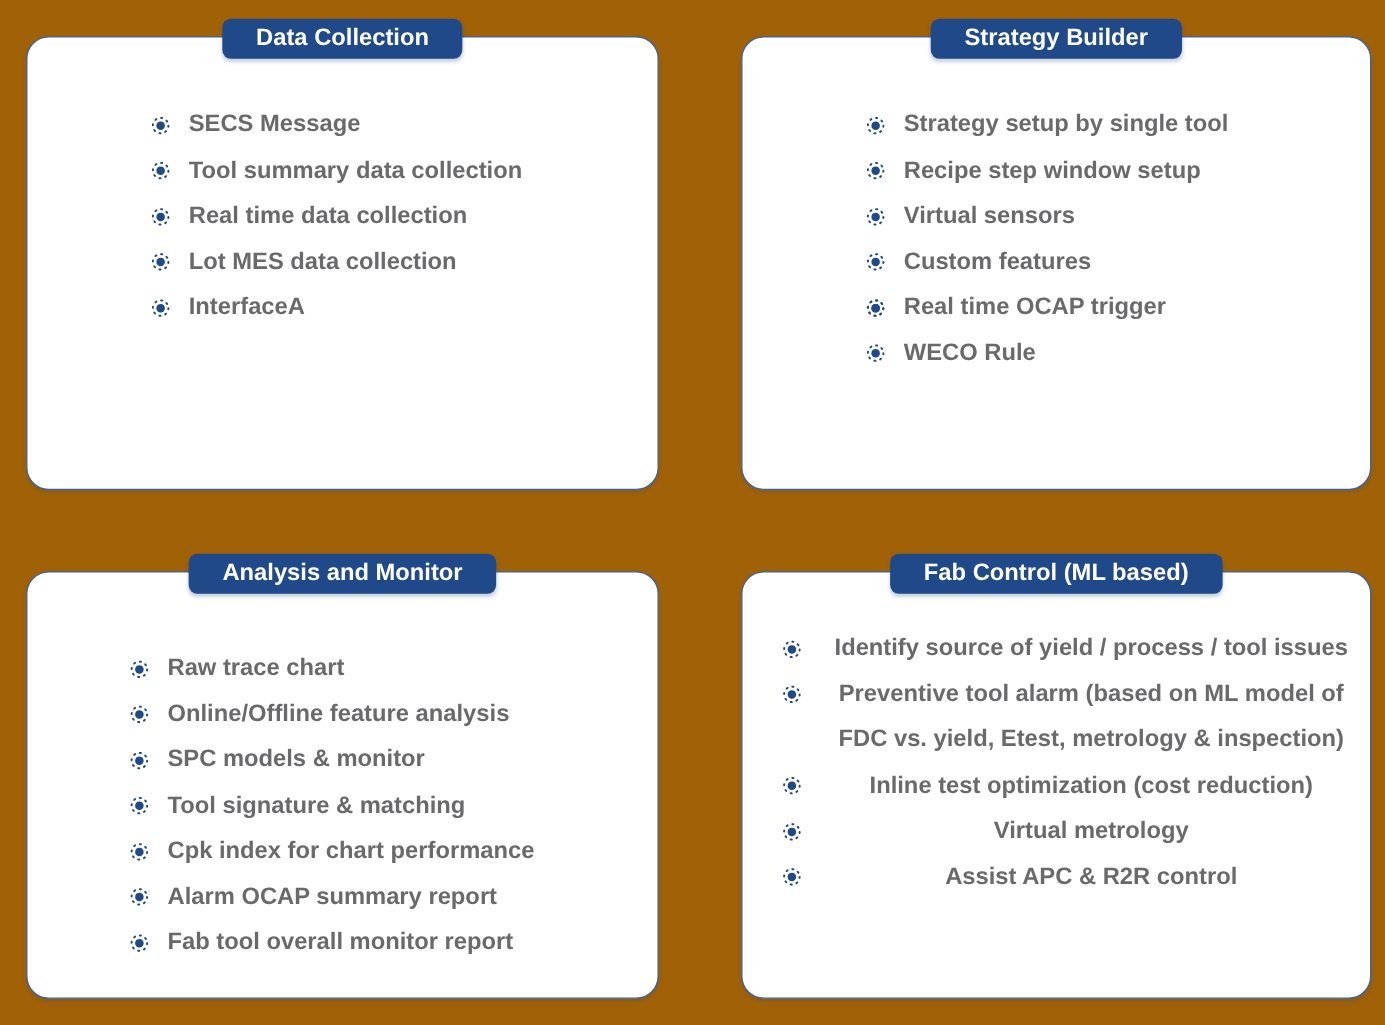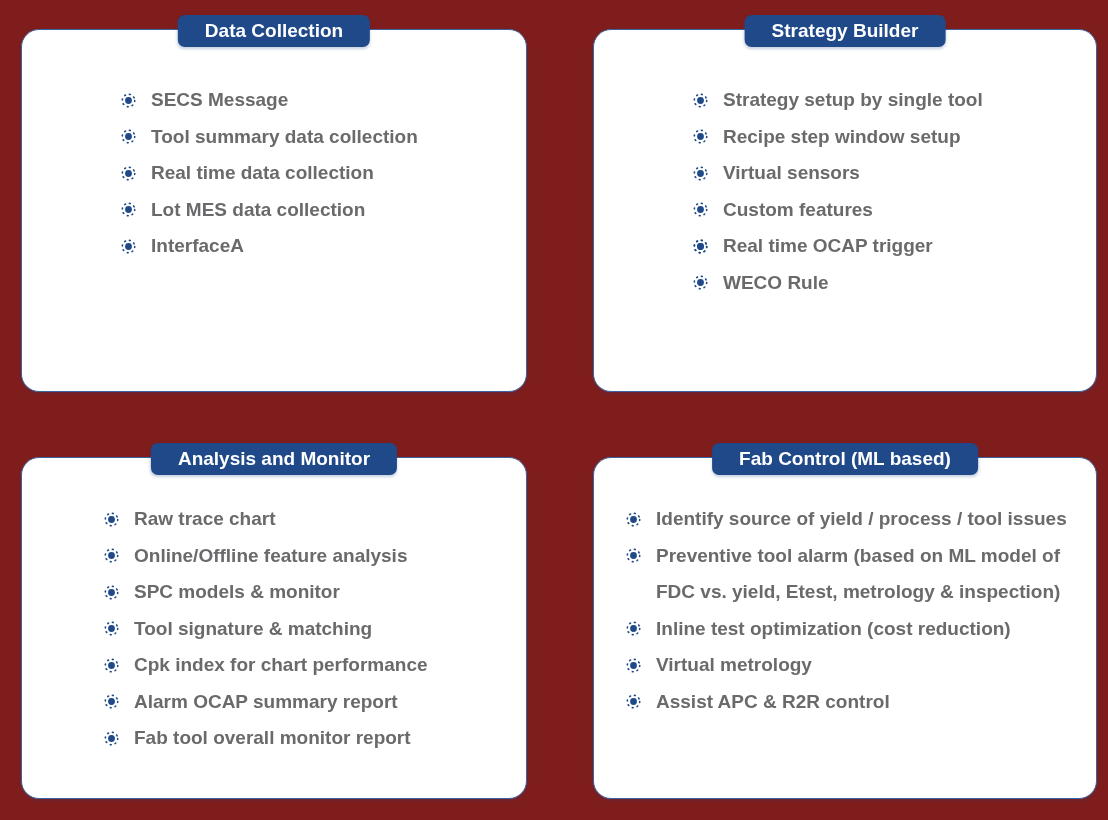--- a/index.html
+++ b/index.html
@@ -5,34 +5,34 @@
   html, body {
     margin: 0;
     padding: 0;
     background: #ffffff;
     font-family: "Liberation Sans", sans-serif;
   }
   .canvas {
     position: relative;
     width: 1108px;
     height: 820px;
-    background: #7f1d1d;
+    background: #a16207;
     overflow: hidden;
   }
   .card {
     position: absolute;
     border: 1.6px solid #3a64a0;
     border-radius: 18px;
     background: #ffffff;
     box-shadow: 0 2px 3px rgba(31, 73, 136, 0.18);
   }
   .c1 { left: 21px;  top: 29px;  width: 504px; height: 361px; }
   .c2 { left: 593px; top: 29px;  width: 502px; height: 361px; }
   .c3 { left: 21px;  top: 457px; width: 504px; height: 340px; }
-  .c4 { left: 593px; top: 457px; width: 502px; height: 340px; }
+  .c4 { left: 593px; top: 457px; width: 502px; height: 340px; text-align: center; }
 
   .tab {
     position: absolute;
     top: -15px;
     left: 50%;
     transform: translateX(-50%);
     height: 32px;
     line-height: 32px;
     padding: 0 27px;
     background: #1f4988;
@@ -51,21 +51,21 @@
     padding: 0;
     position: absolute;
     left: 0; right: 6px;
     font-size: 19px;
     line-height: 36.5px;
     color: #6a6a6c;
     font-weight: bold;
   }
   .c1 ul.items { top: 52px; left: 99px; }
   .c2 ul.items { top: 52px; left: 99px; }
-  .c3 ul.items { top: 43px; left: 82px; }
+  .c3 ul.items { top: 59px; left: 82px; }
   .c4 ul.items { top: 43px; left: 32px; }
 
   li.item {
     position: relative;
     padding-left: 30px;
   }
   li.item.nowrap { white-space: nowrap; }
 
   .bullet {
     position: absolute;

